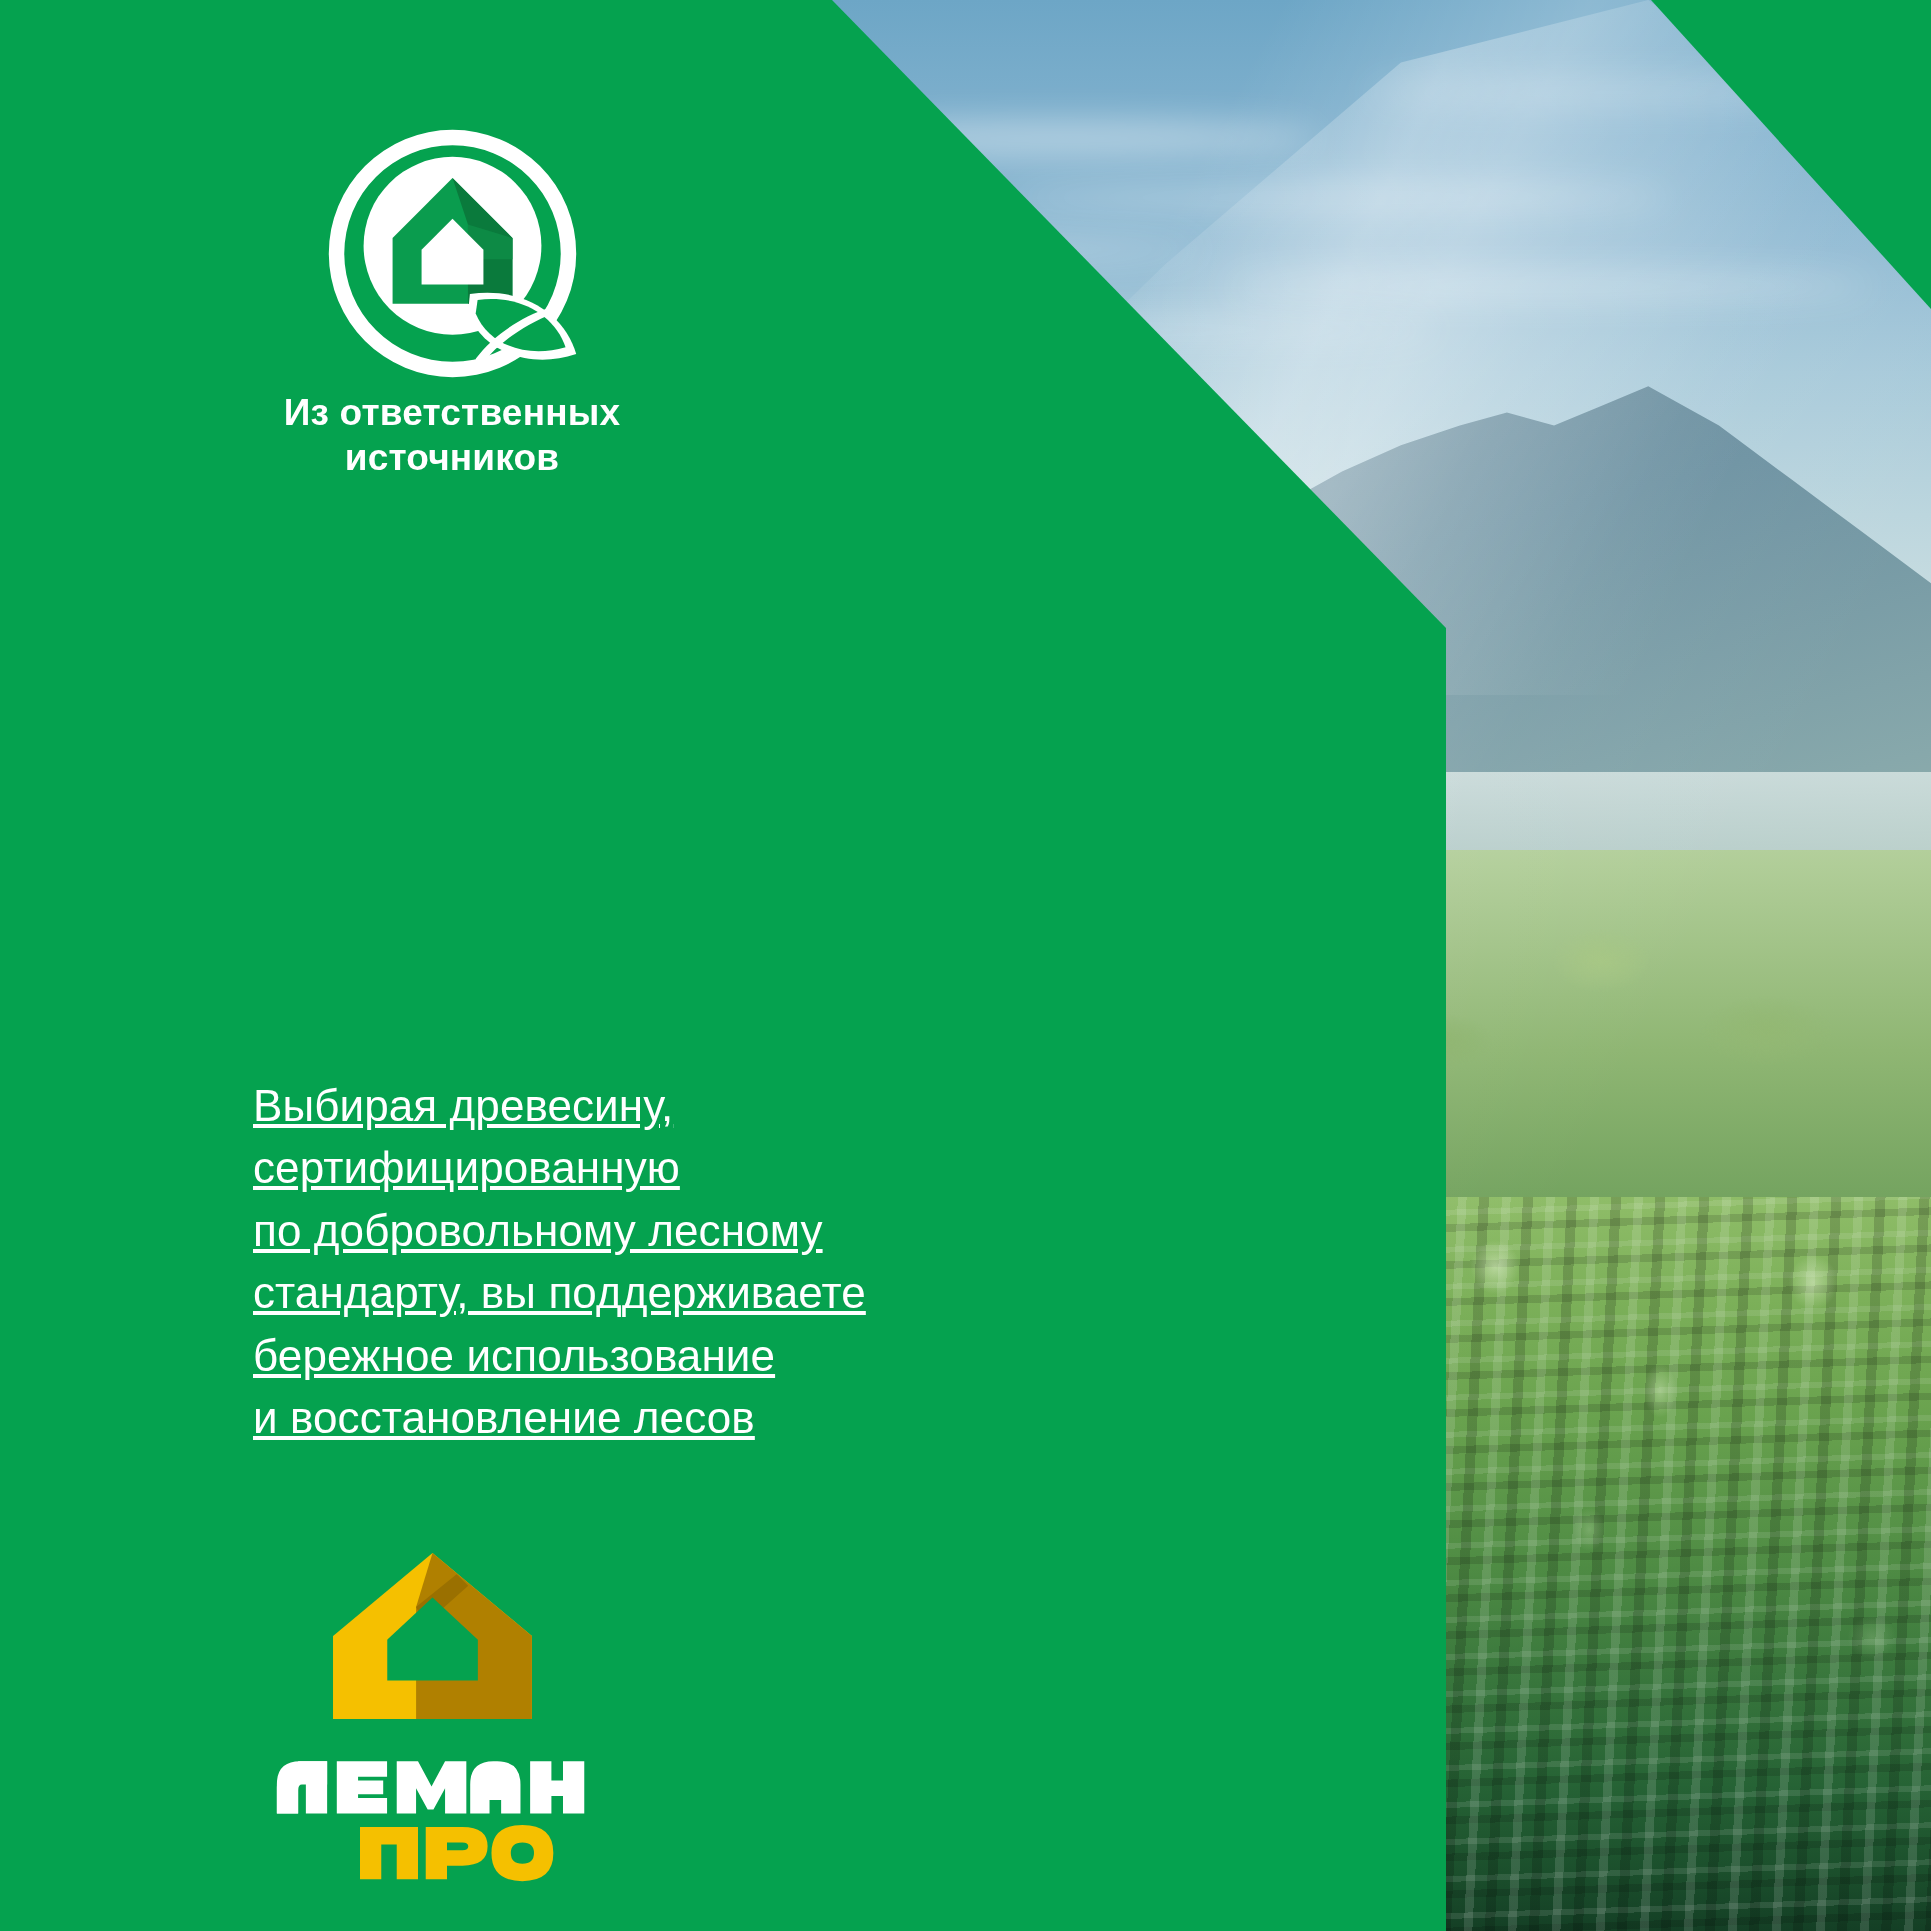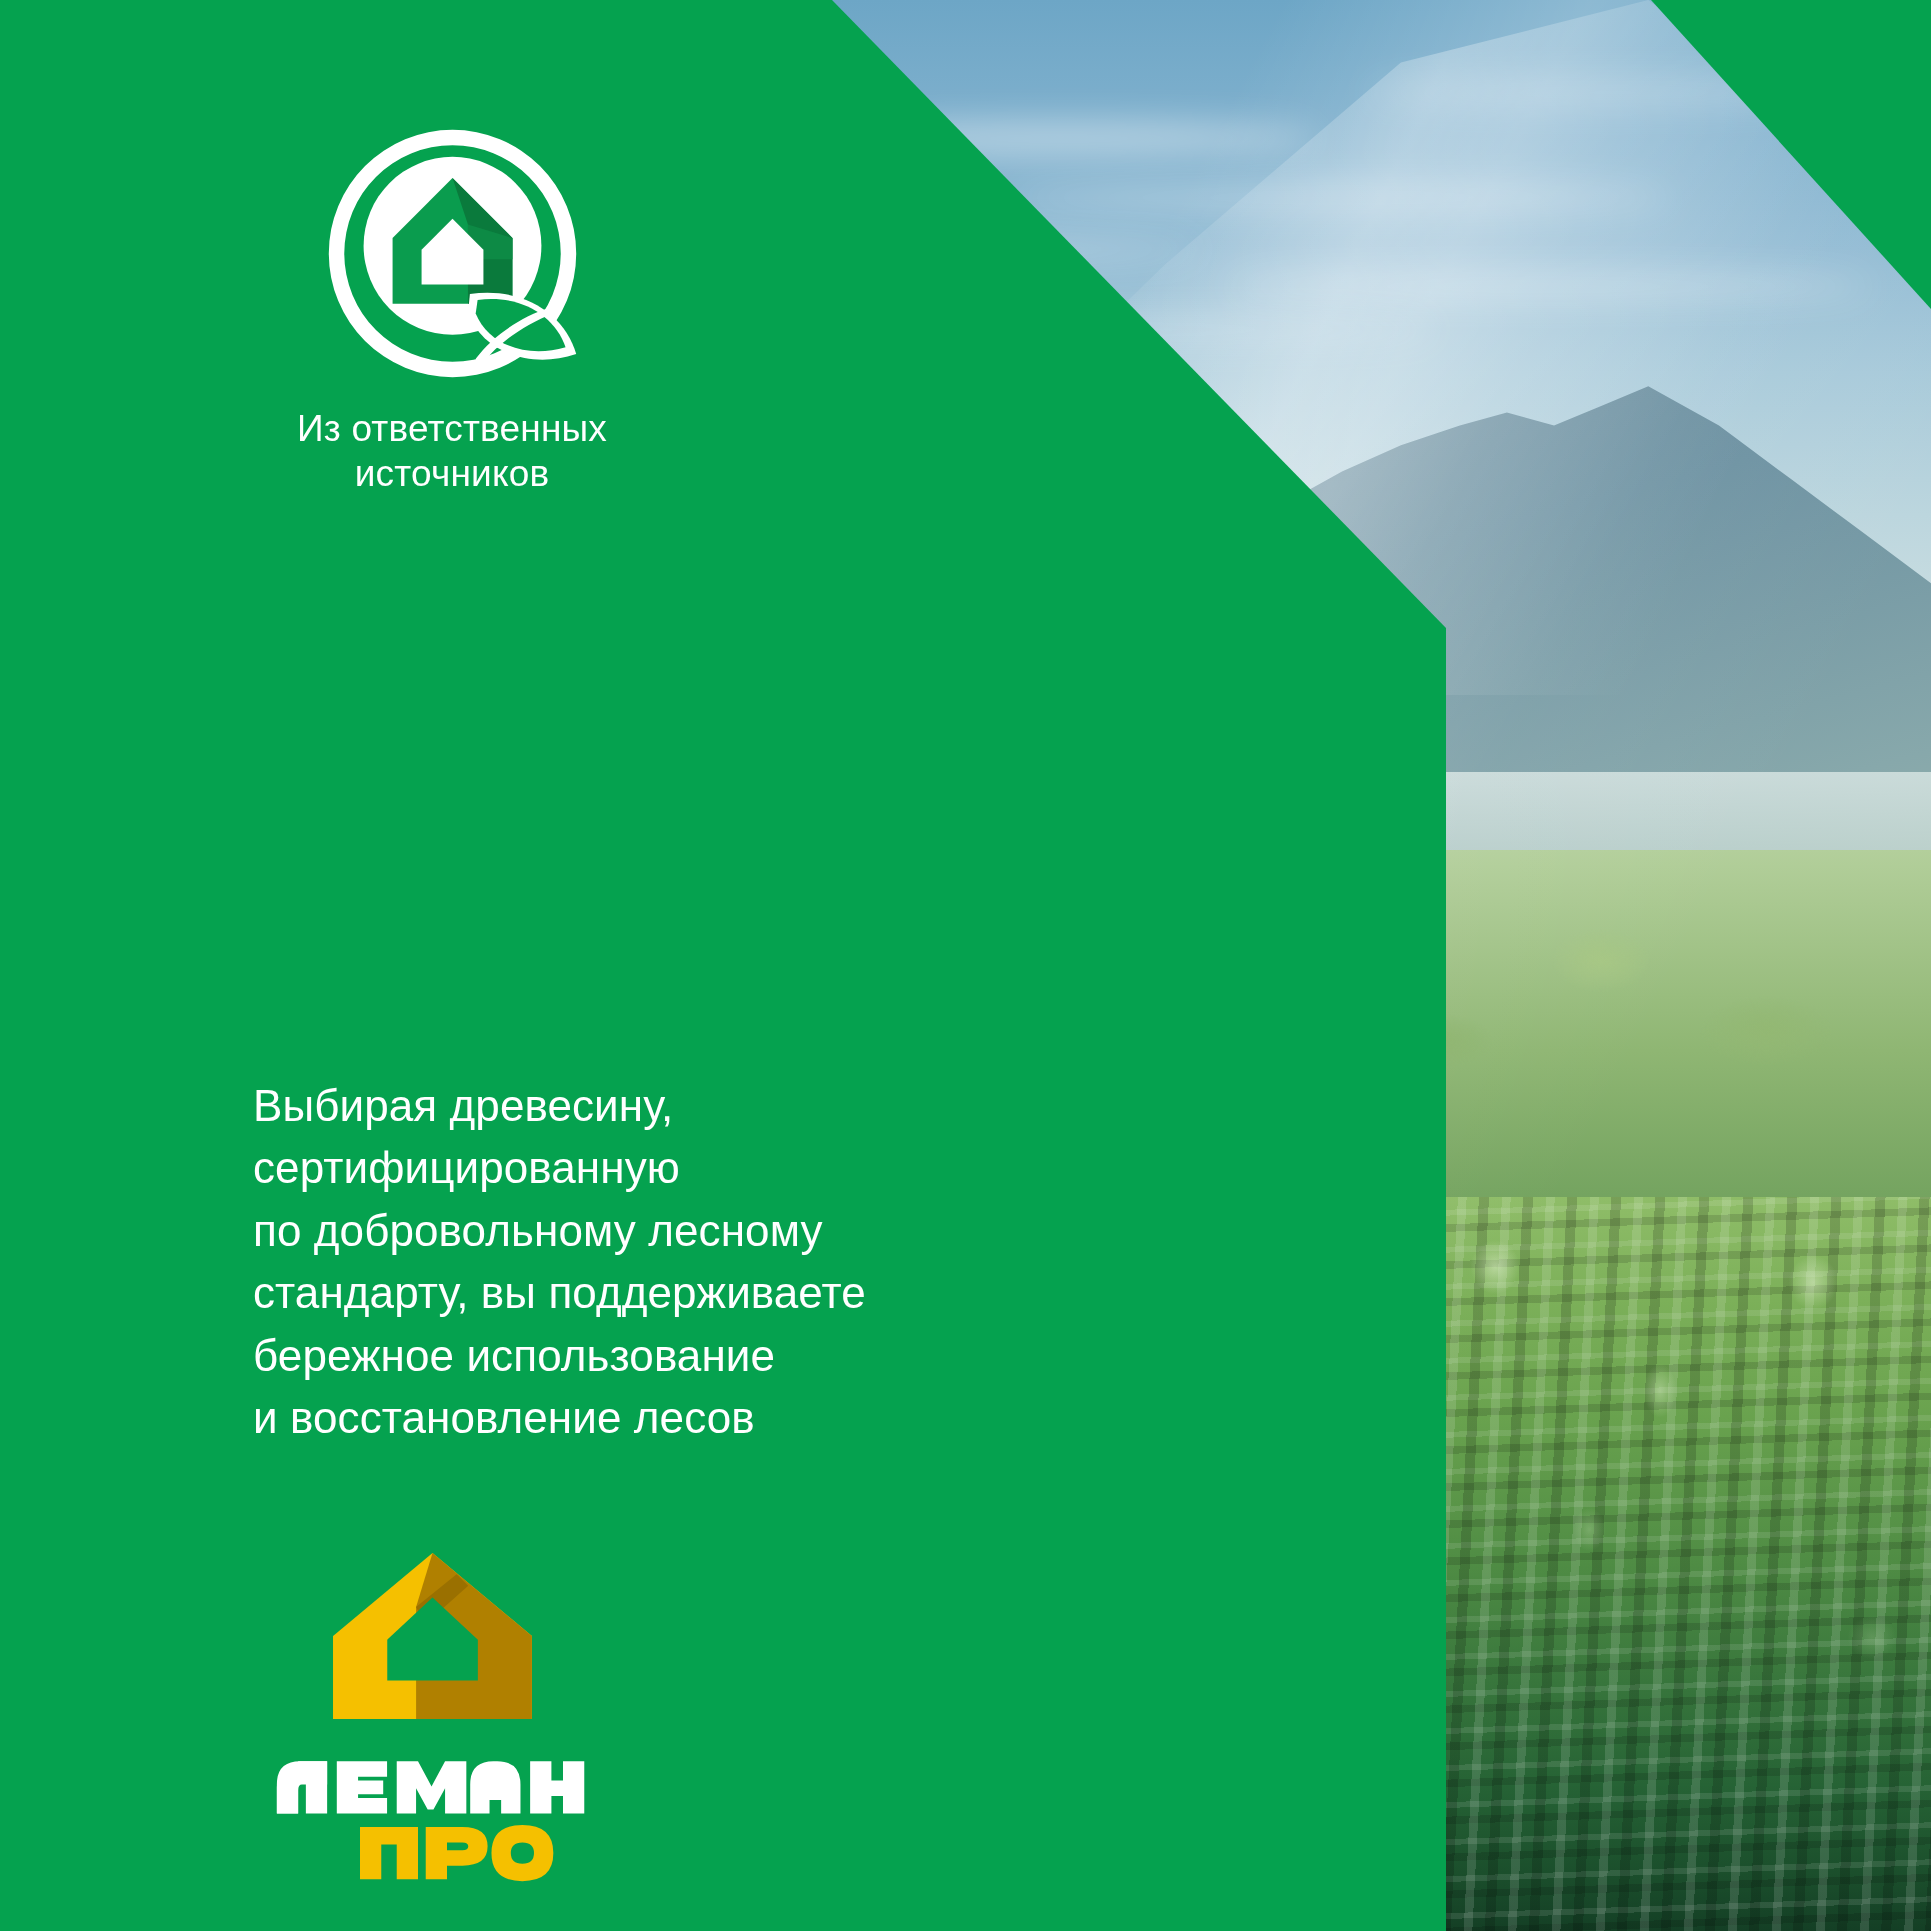--- a/index.html
+++ b/index.html
@@ -238,25 +238,25 @@
     top: 124px;
     width: 406px;
   }
   .badge-mark {
     width: 259px;
     height: 259px;
     margin: 0 auto;
     display: block;
   }
   .badge-caption {
-    margin-top: 23px;
+    margin-top: 7px;
     text-align: center;
     color: #ffffff;
     font-size: 37px;
-    font-weight: normal;
+    font-weight: bold;
     line-height: 1.22;
     letter-spacing: 0.2px;
     width: 406px;
   }
 
   
   .headline {
     position: absolute;
     left: 251px;
     top: 630px;
@@ -272,20 +272,21 @@
   .body-copy {
     position: absolute;
     left: 253px;
     top: 1031px;
     color: #ffffff;
     font-size: 44px;
     font-weight: normal;
     line-height: 1.42;
     white-space: pre-line;
     letter-spacing: 0.1px;
+    text-decoration: underline;
   }
 
   
   .brand {
     position: absolute;
     left: 263px;
     top: 1553px;
     width: 338px;
   }
   .brand-house {

